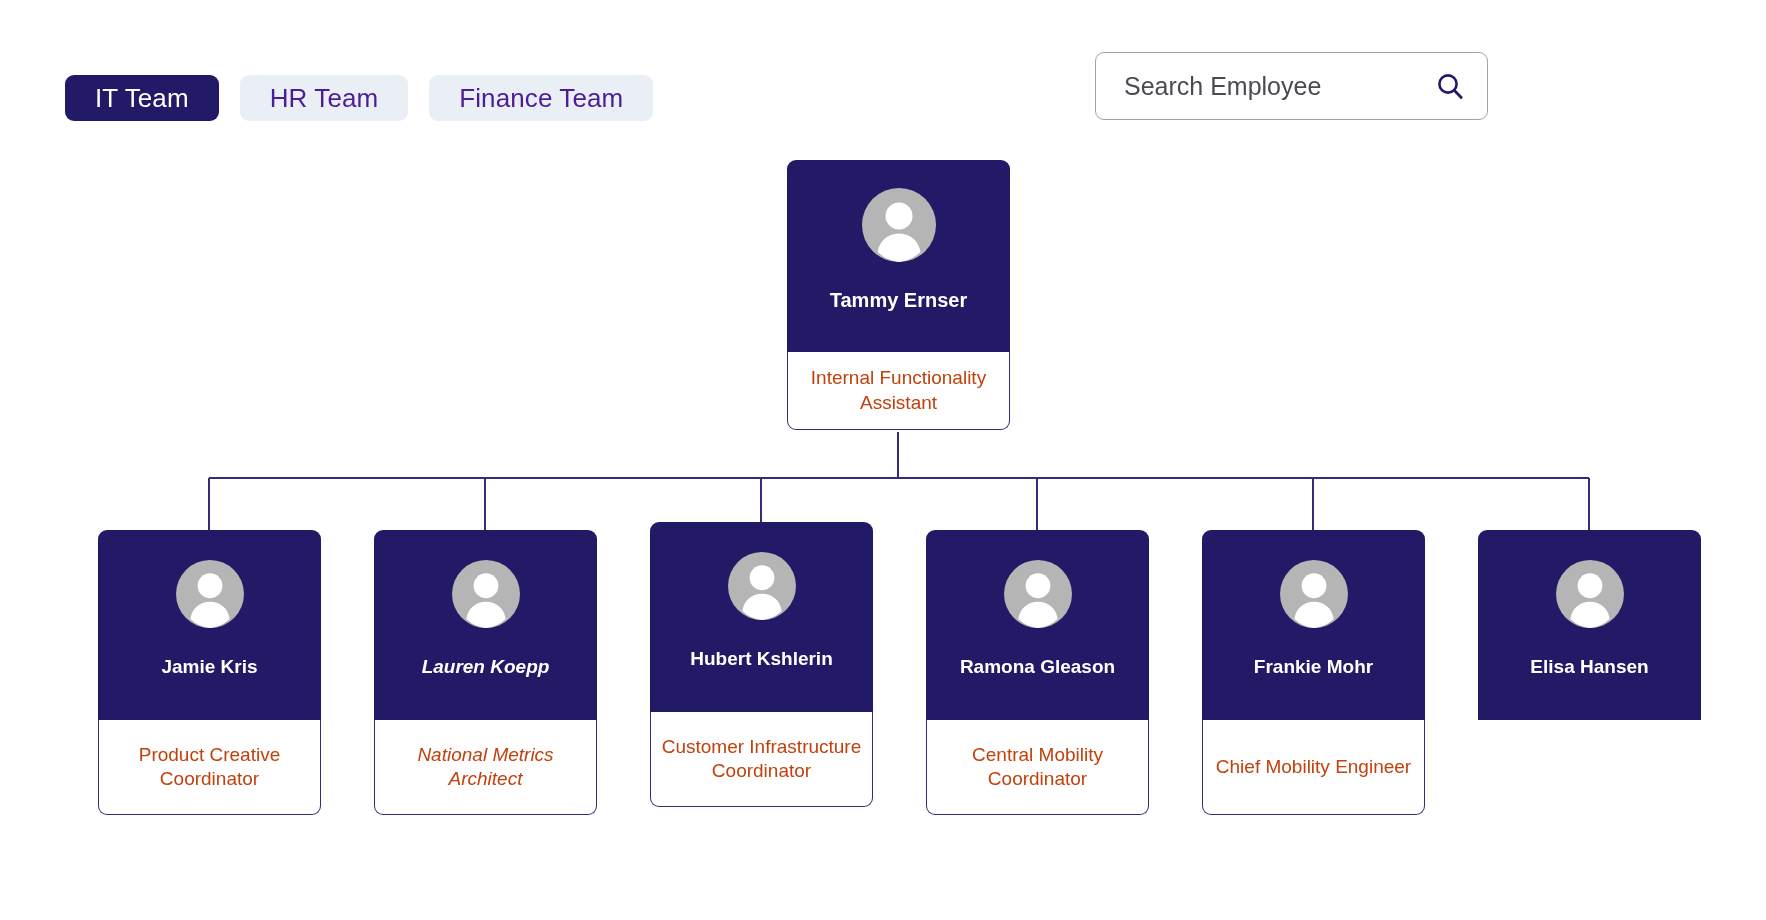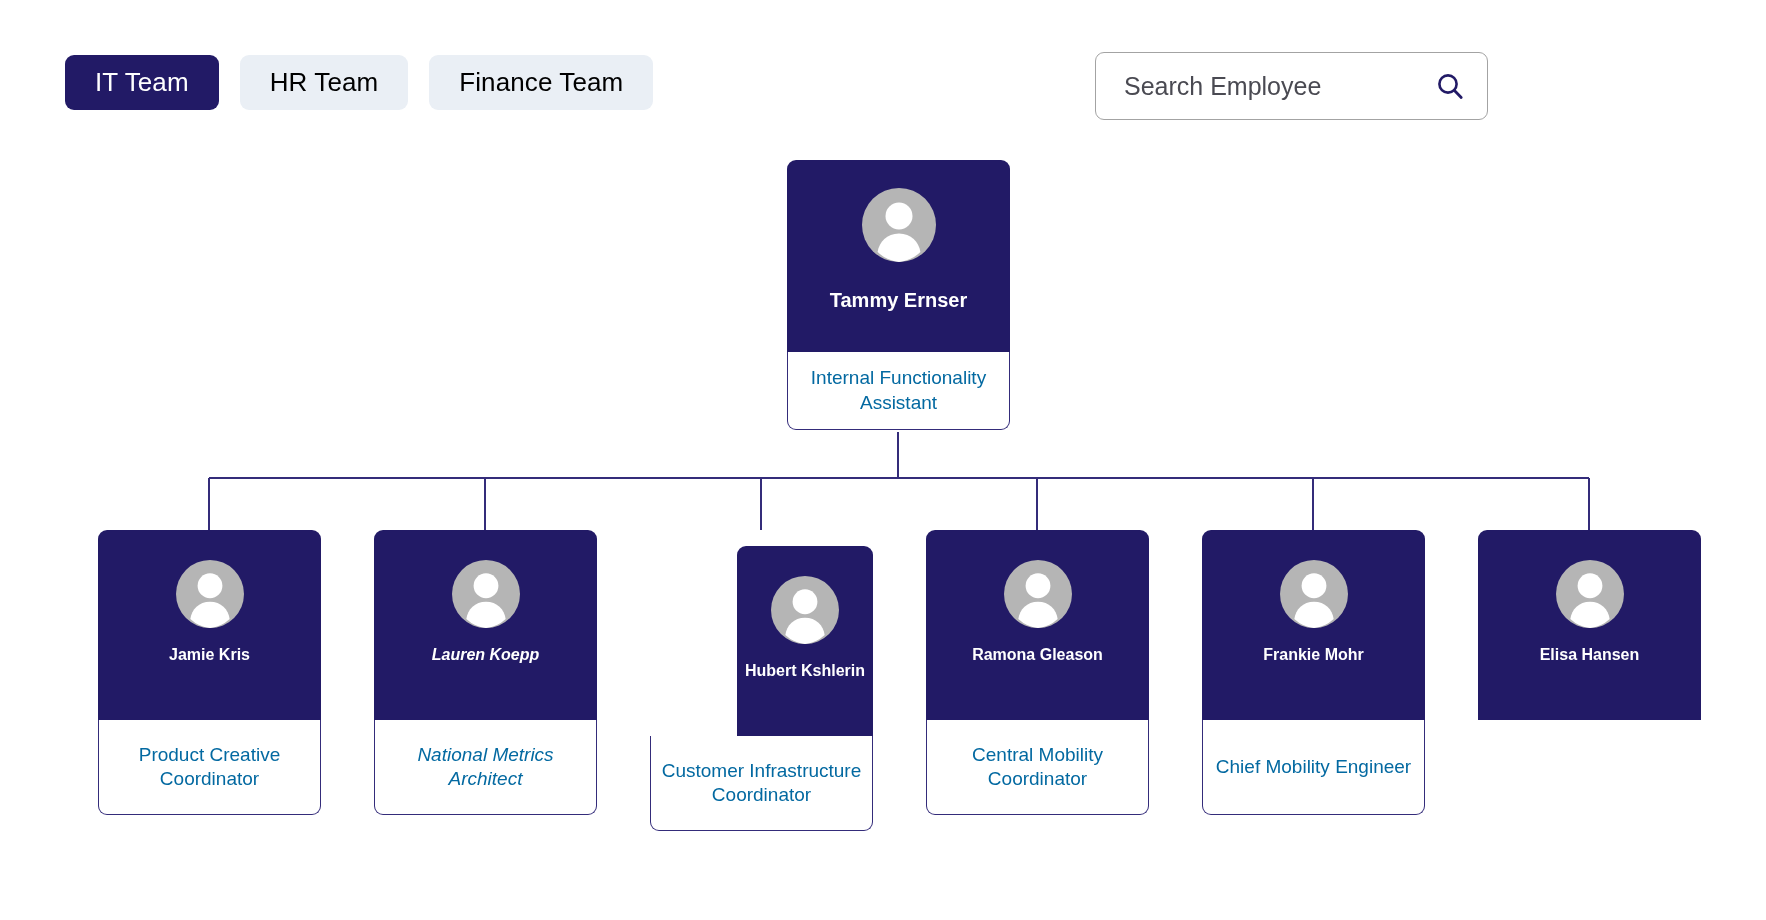--- a/index.html
+++ b/index.html
@@ -31,40 +31,41 @@
   .tabs {
     position: absolute;
     left: 65px;
     top: 55px;
     display: flex;
     gap: 21px;
     align-items: flex-start;
   }
 
   .tab {
-    height: 55px;
+    height: 46px;
     padding: 0 30px;
     border-radius: 9px;
     border: none;
     display: flex;
     align-items: center;
     justify-content: center;
     font-size: 26px;
     font-family: "Liberation Sans", sans-serif;
     letter-spacing: 0.1px;
     cursor: pointer;
     white-space: nowrap;
+    margin-top: 20px;
   }
   .tab.active {
     background: #221a66;
     color: #ffffff;
   }
   .tab.inactive {
     background: #eaeff5;
-    color: #000000;
+    color: #4c1d95;
   }
 
   .search-box {
     position: absolute;
     right: 278px;
     top: 52px;
     width: 393px;
     height: 68px;
     background: #ffffff;
     border: 1px solid #a3a3a3;
@@ -132,41 +133,41 @@
     line-height: 1.2;
     padding: 0 8px;
     white-space: nowrap;
   }
 
   .node-title {
     background: #ffffff;
     border: 1px solid #342c7a;
     border-top: none;
     border-radius: 0 0 9px 9px;
-    color: #0369a1;
+    color: #c2410c;
     font-size: 19px;
     font-family: "Liberation Sans", sans-serif;
     text-align: center;
     line-height: 1.28;
     display: flex;
     align-items: center;
     justify-content: center;
     padding: 6px 10px;
   }
 
   
   .node.root { width: 223px; }
   .node.root .node-head { height: 192px; padding-top: 28px; }
   .node.root .node-name { font-size: 20px; margin-top: 26px; }
   .node.root .node-title { height: 78px; }
 
   
   .node.child { width: 223px; }
   .node.child .node-head { height: 190px; padding-top: 30px; }
-  .node.child .node-name { font-size: 16px; margin-top: 17px; }
+  .node.child .node-name { font-size: 19px; margin-top: 28px; }
   .node.child .node-title { height: 95px; }
 </style>
 </head>
 <body>
 
 <div id="app">
 
   <div class="topbar">
 
     <div class="tabs">
@@ -246,21 +247,21 @@
             <circle cx="37" cy="37" r="37" fill="#b5b5b5"></circle>
             <circle cx="37" cy="28" r="13.5" fill="#ffffff"></circle>
             <path d="M37 45.5c-12 0-20 8.4-21.4 18.6A37 37 0 0 0 37 74a37 37 0 0 0 21.4-9.9C57 53.9 49 45.5 37 45.5z" fill="#ffffff"></path>
           </svg>
         </span>
         <div class="node-name">Lauren Koepp</div>
       </div>
       <div class="node-title">National Metrics Architect</div>
     </div>
 
-    <div class="node child" style="left:650px; top:406px;align-items:flex-end;">
+    <div class="node child" style="left:650px; top:382px;">
       <div class="node-head">
         <span class="avatar">
           <svg width="68" height="68" viewBox="0 0 74 74" aria-hidden="true">
             <circle cx="37" cy="37" r="37" fill="#b5b5b5"></circle>
             <circle cx="37" cy="28" r="13.5" fill="#ffffff"></circle>
             <path d="M37 45.5c-12 0-20 8.4-21.4 18.6A37 37 0 0 0 37 74a37 37 0 0 0 21.4-9.9C57 53.9 49 45.5 37 45.5z" fill="#ffffff"></path>
           </svg>
         </span>
         <div class="node-name">Hubert Kshlerin</div>
       </div>

